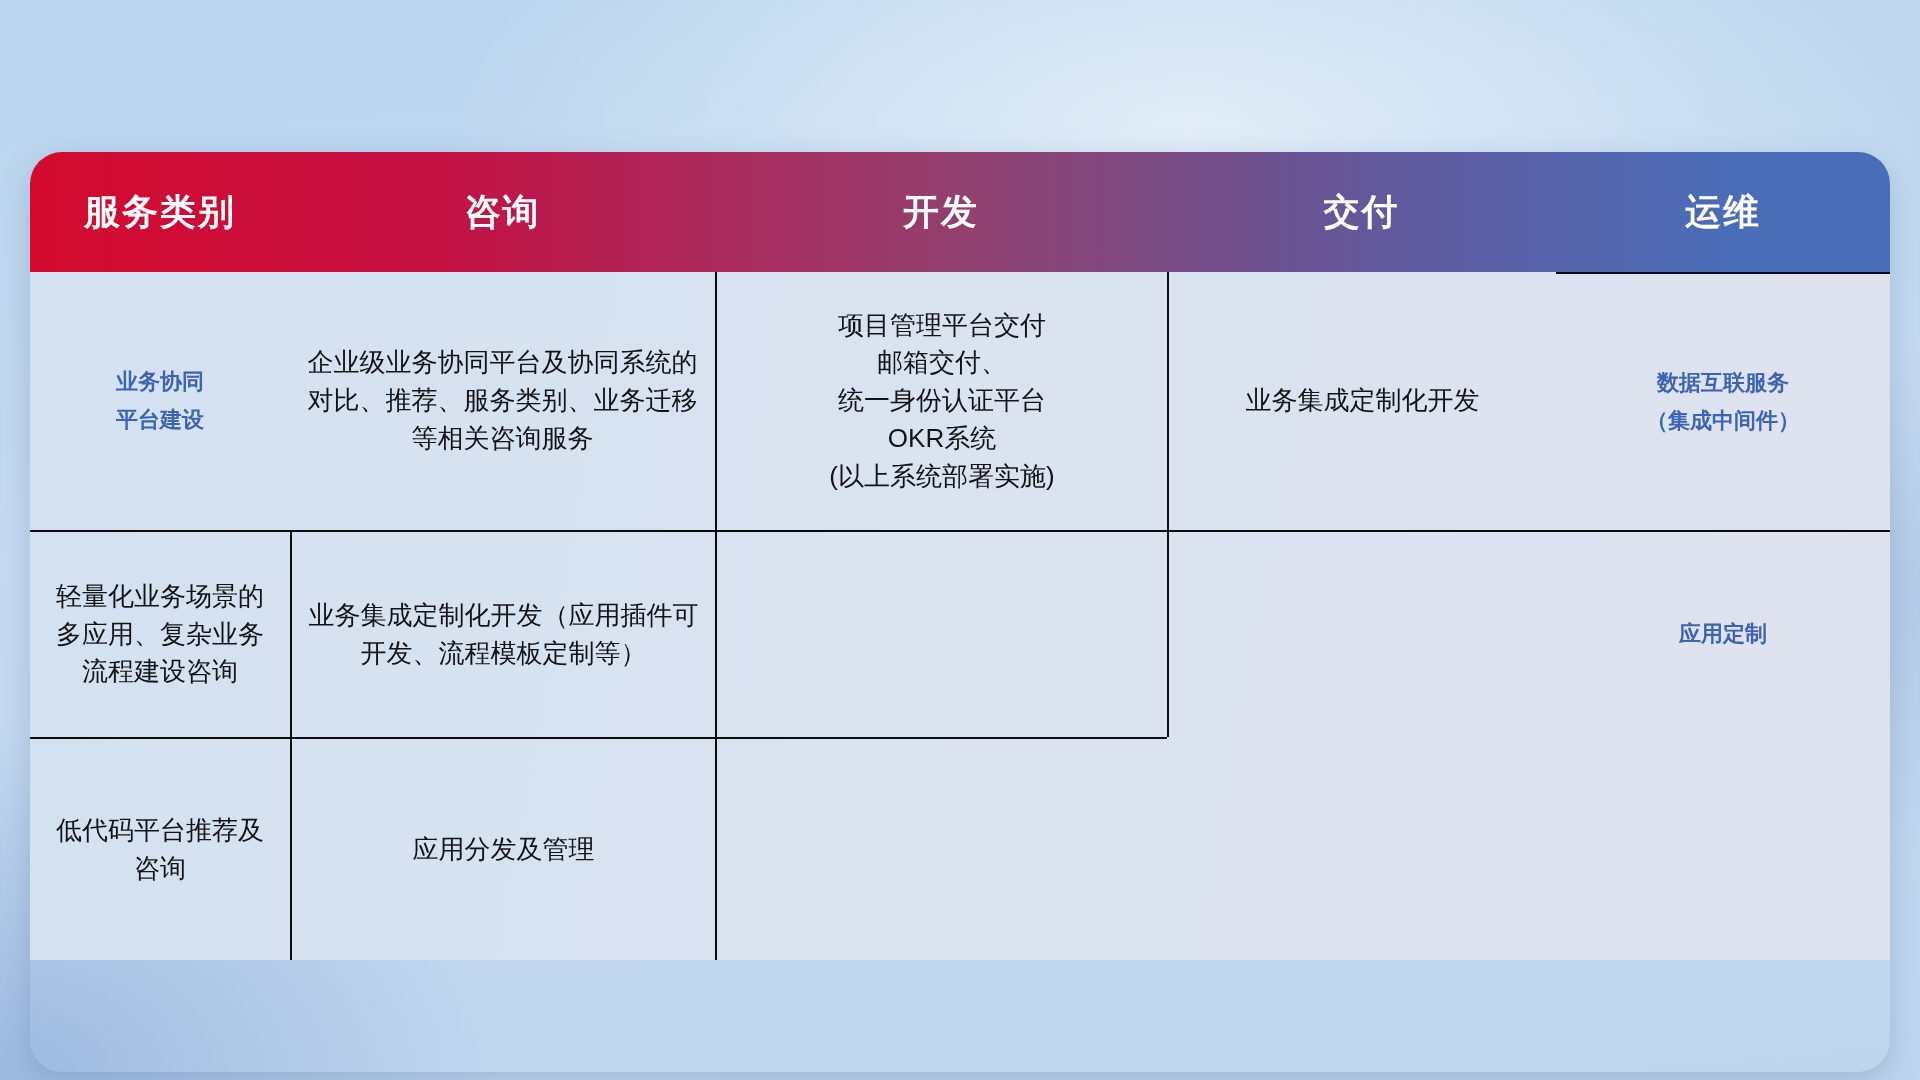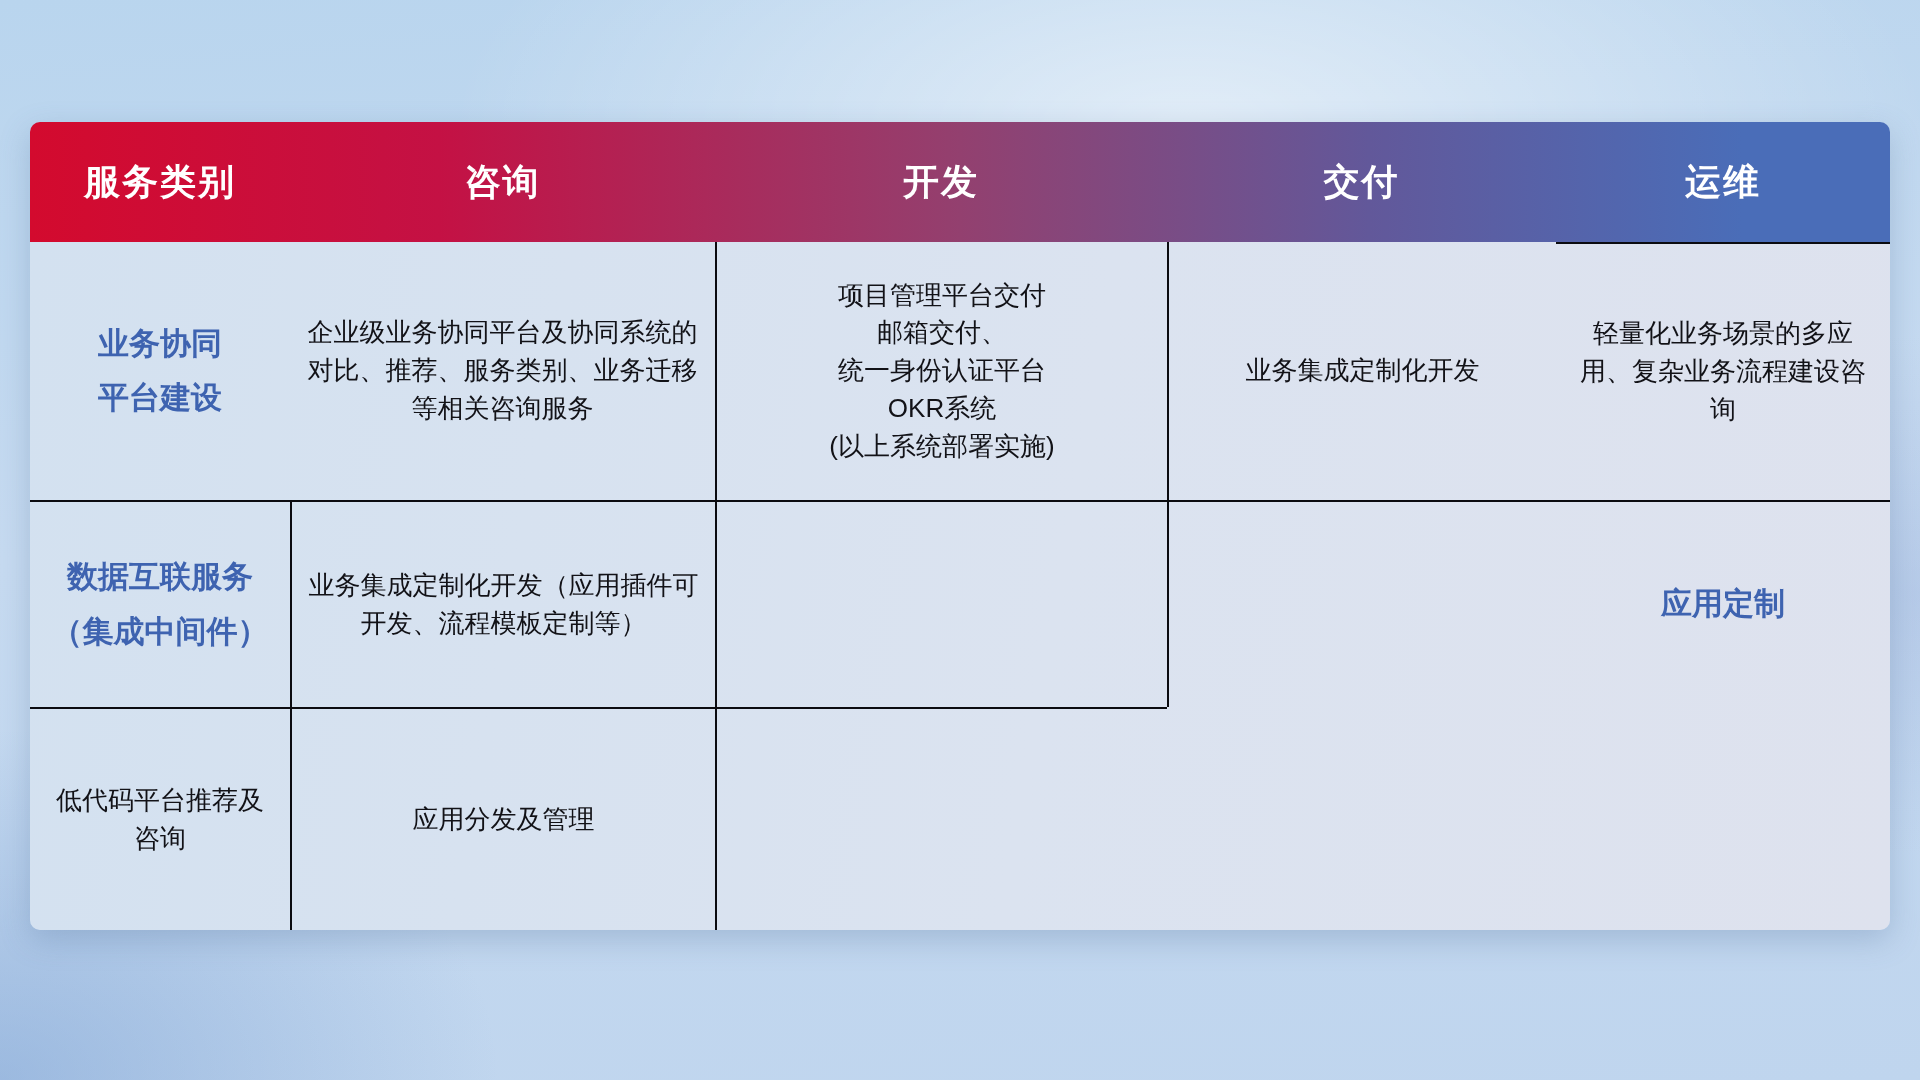--- a/index.html
+++ b/index.html
@@ -18,23 +18,23 @@
   body {
     font-family: "Liberation Sans", "DejaVu Sans", sans-serif;
     background:
       radial-gradient(55% 45% at 62% 12%, rgba(255,255,255,0.55), rgba(255,255,255,0) 70%),
       radial-gradient(40% 50% at 0% 100%, rgba(110,150,205,0.45), rgba(110,150,205,0) 65%),
       radial-gradient(45% 40% at 100% 55%, rgba(150,170,215,0.30), rgba(150,170,215,0) 60%),
       linear-gradient(175deg, #b9d5ee 0%, #c6daf0 45%, #bfd5ee 100%);
   }
   .panel {
     position: absolute;
-    left: 30px; top: 122px;
-    width: 1860px; height: 808px;
-    border-radius: 10px;
+    left: 30px; top: 152px;
+    width: 1860px; height: 920px;
+    border-radius: 32px;
     overflow: hidden;
     box-shadow: 0 10px 30px rgba(80, 110, 155, 0.28);
   }
   .header {
     display: grid;
     grid-template-columns: 260px 425px 452px 389px 334px;
     height: 120px;
     background: linear-gradient(90deg,
       var(--header-gradient-start) 0%,
       var(--header-gradient-red2) 22%,
@@ -65,21 +65,21 @@
     text-align: center;
     padding: 8px 14px;
     white-space: pre-line;
     color: var(--body-text);
     font-size: 26px;
     line-height: 1.45;
   }
   .cat {
     color: var(--category-text);
     font-weight: 700;
-    font-size: 31px;
+    font-size: 22px;
     line-height: 1.75;
   }
   .bl { border-left: 2px solid var(--divider); }
   .bt { border-top: 2px solid var(--divider); }
 </style>
 </head>
 <body>
 
 <div class="panel">
   <div class="header">
@@ -95,23 +95,23 @@
     <div class="c cat">业务协同
 平台建设</div>
     <div class="c">企业级业务协同平台及协同系统的对比、推荐、服务类别、业务迁移等相关咨询服务</div>
     <div class="c bl">项目管理平台交付
 邮箱交付、
 统一身份认证平台
 OKR系统
 (以上系统部署实施)</div>
     <div class="c bl">业务集成定制化开发</div>
 
-    <div class="c bt">轻量化业务场景的多应用、复杂业务流程建设咨询</div>
     <div class="c cat bt">数据互联服务
 （集成中间件）</div>
+    <div class="c bt">轻量化业务场景的多应用、复杂业务流程建设咨询</div>
     <div class="c bl bt">业务集成定制化开发（应用插件可开发、流程模板定制等）</div>
     <div class="c bl bt"></div>
     <div class="c bl bt"></div>
 
     <div class="c cat bt">应用定制</div>
     <div class="c bt">低代码平台推荐及咨询</div>
     <div class="c bl bt">应用分发及管理</div>
     <div class="c bl bt"></div>
   </div>
 </div>

